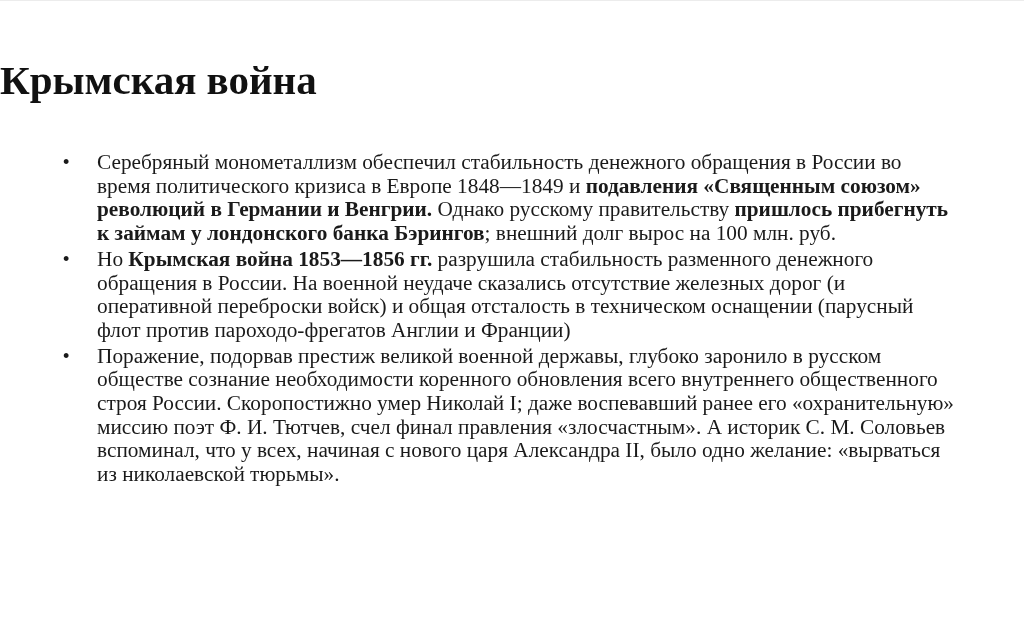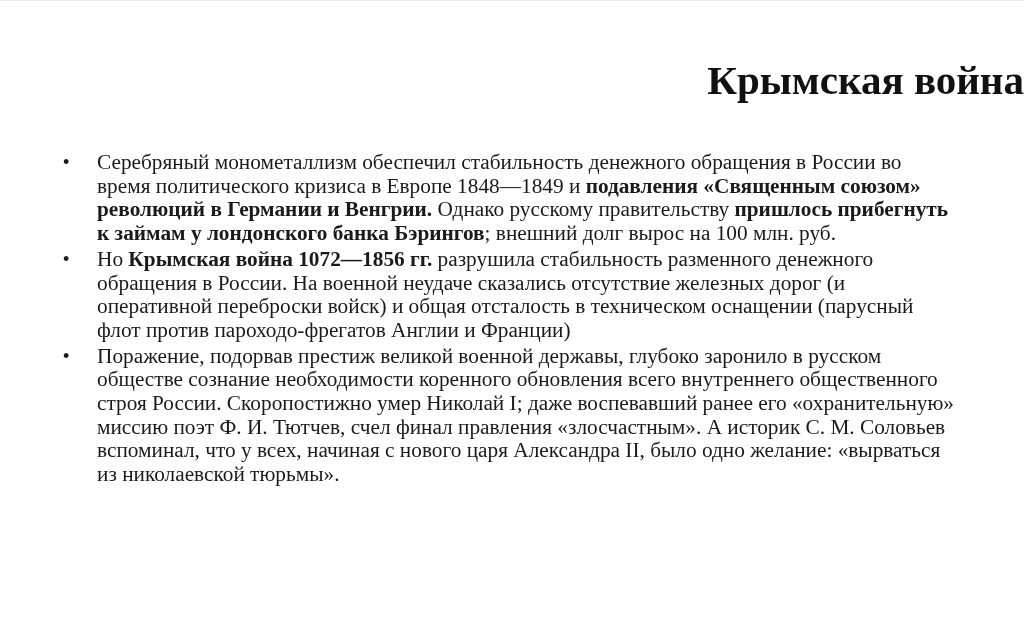--- a/index.html
+++ b/index.html
@@ -19,21 +19,21 @@
       position: absolute;
       left: 0; top: 0;
       width: 1024px; height: 1px;
       background: #ececec;
     }
     .slide-title {
       position: absolute;
       left: 0;
       top: 52px;
       width: 1024px;
-      text-align: right;
+      text-align: left;
       font-weight: bold;
       font-size: 41px;
       line-height: 56px;
       color: #111111;
       margin: 0;
     }
     .bullets {
       position: absolute;
       left: 60px;
       top: 151px;
@@ -67,19 +67,19 @@
 
 <h1 class="slide-title">Крымская война</h1>
 
 <ul class="bullets">
   <li class="bullet-item">
     <span class="bullet-mark">•</span>
     <span class="bullet-text"><span>Серебряный монометаллизм обеспечил стабильность денежного обращения в России во время политического кризиса в Европе 1848—1849 и </span><b>подавления «Священным союзом» революций в Германии и Венгрии.</b><span> Однако русскому правительству </span><b>пришлось прибегнуть к займам у лондонского банка Бэрингов</b><span>; внешний долг вырос на 100 млн. руб.</span></span>
   </li>
   <li class="bullet-item">
     <span class="bullet-mark">•</span>
-    <span class="bullet-text"><span>Но </span><b>Крымская война 1072—1856 гг.</b><span> разрушила стабильность разменного денежного обращения в России.  На военной неудаче сказались отсутствие железных дорог (и оперативной переброски войск) и общая отсталость в техническом оснащении (парусный флот против пароходо-фрегатов Англии и Франции)</span></span>
+    <span class="bullet-text"><span>Но </span><b>Крымская война 1853—1856 гг.</b><span> разрушила стабильность разменного денежного обращения в России.  На военной неудаче сказались отсутствие железных дорог (и оперативной переброски войск) и общая отсталость в техническом оснащении (парусный флот против пароходо-фрегатов Англии и Франции)</span></span>
   </li>
   <li class="bullet-item">
     <span class="bullet-mark">•</span>
     <span class="bullet-text"><span>Поражение, подорвав престиж великой военной державы, глубоко заронило в русском обществе сознание  необходимости коренного обновления всего внутреннего общественного строя России. Скоропостижно умер Николай I; даже воспевавший ранее его «охранительную» миссию поэт Ф. И. Тютчев, счел финал правления «злосчастным». А историк С. М. Соловьев вспоминал, что у всех, начиная с нового царя Александра II, было одно желание: «вырваться из николаевской тюрьмы».</span></span>
   </li>
 </ul>
 
 </body></html>

